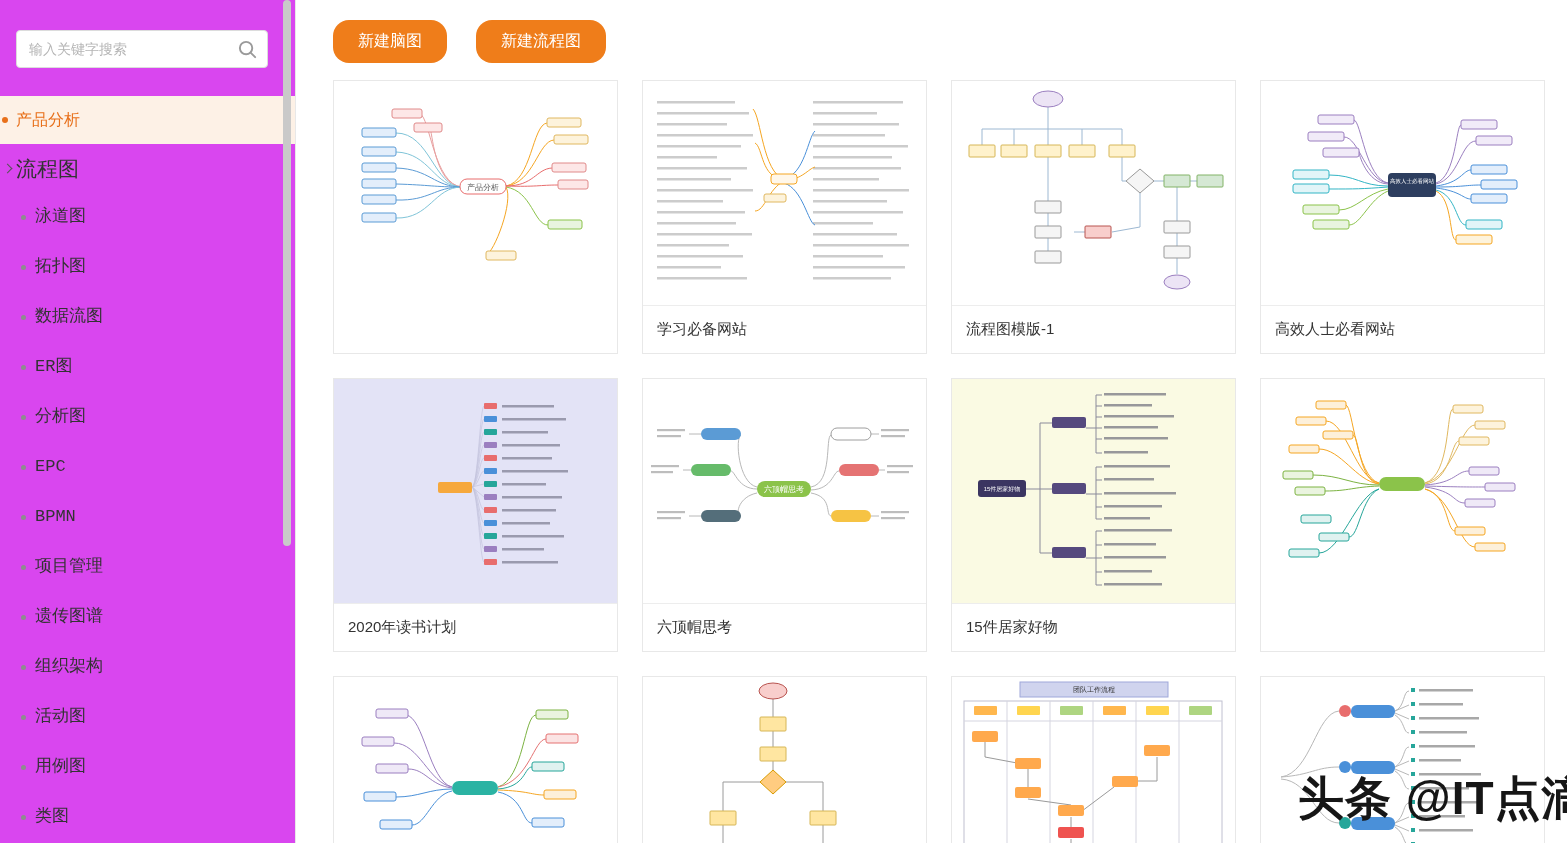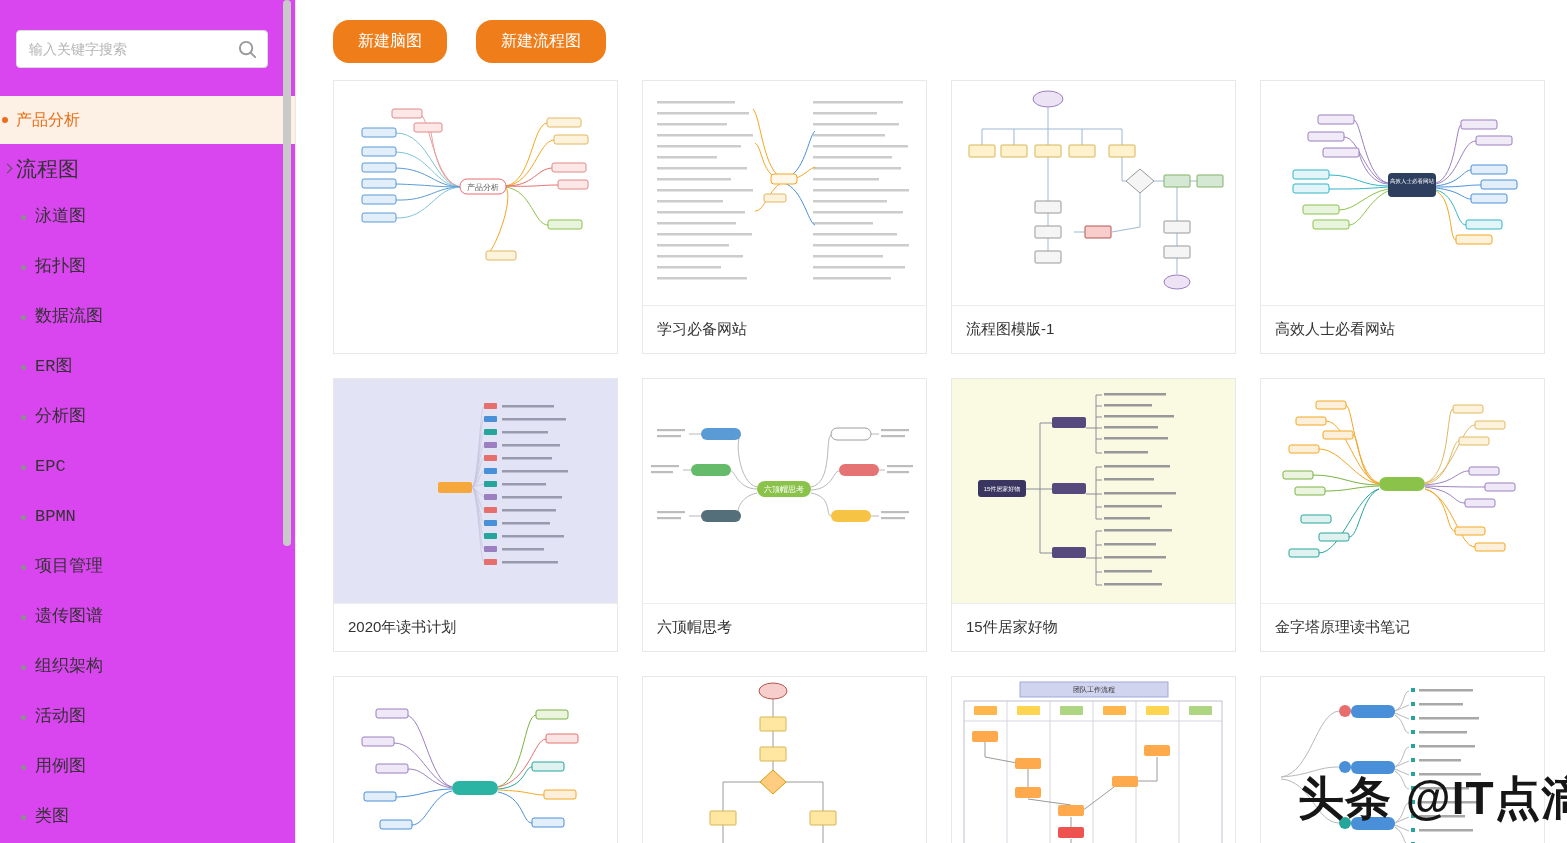--- a/index.html
+++ b/index.html
@@ -481,21 +481,20 @@
               <rect x="198" y="58" width="30" height="8" rx="2" fill="#fdf3dc" stroke="#e0b860"></rect>
               <rect x="208" y="88" width="30" height="8" rx="2" fill="#efe9f7" stroke="#9b7fc0"></rect>
               <rect x="224" y="104" width="30" height="8" rx="2" fill="#efe9f7" stroke="#9b7fc0"></rect>
               <rect x="204" y="120" width="30" height="8" rx="2" fill="#efe9f7" stroke="#9b7fc0"></rect>
               <rect x="194" y="148" width="30" height="8" rx="2" fill="#fdf0da" stroke="#f5a623"></rect>
               <rect x="214" y="164" width="30" height="8" rx="2" fill="#fdf0da" stroke="#f5a623"></rect>
               <rect x="118" y="98" width="46" height="14" rx="7" fill="#8bc34a"></rect>
             </g>
           </svg>
         </div>
-        <div class="card-title">金字塔原理读书笔记</div>
       </div>
 
       <div class="card">
         <div class="thumb">
           <svg viewBox="0 0 283 224">
             <g fill="none" stroke-width="1">
               <path d="M118,110 C95,104 90,40 72,38" stroke="#9b7fc0"></path>
               <path d="M118,110 C95,106 85,66 60,66" stroke="#9b7fc0"></path>
               <path d="M118,111 C95,108 92,92 74,92" stroke="#9b7fc0"></path>
               <path d="M118,112 C95,112 85,120 62,120" stroke="#4a90d9"></path>

